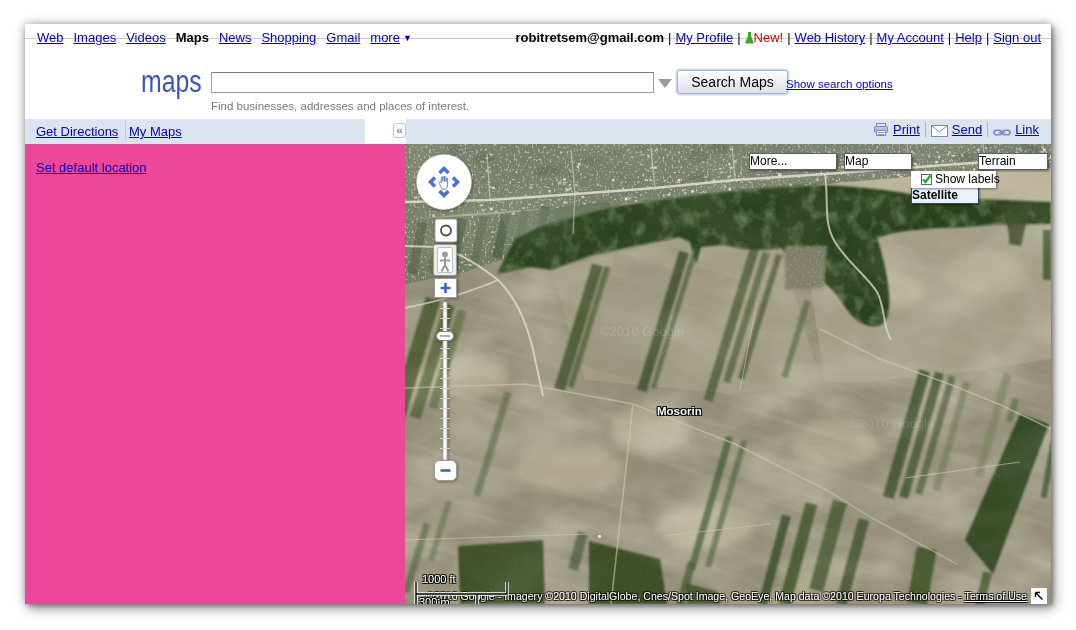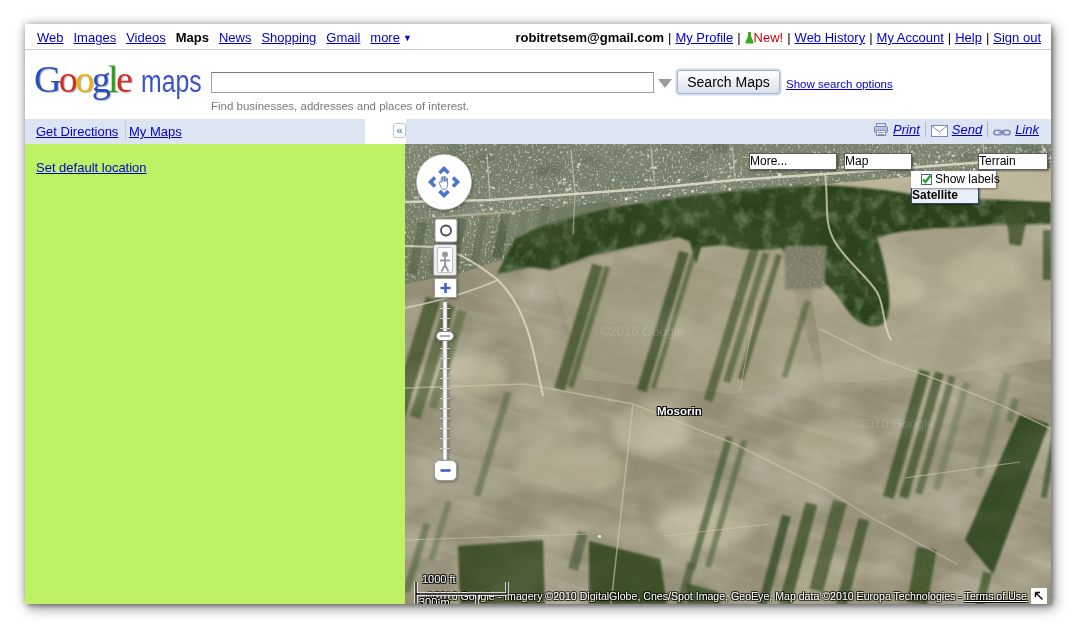--- a/index.html
+++ b/index.html
@@ -2,56 +2,56 @@
 <html><head>
 <meta charset="utf-8">
 <style>
   * { margin:0; padding:0; box-sizing:border-box; }
   html,body { width:1076px; height:630px; background:#ffffff; overflow:hidden;
     font-family:"Liberation Sans", sans-serif; }
   #page { position:absolute; left:25px; top:24px; width:1026px; height:580px;
     background:#fff; box-shadow: 3px 4px 12px rgba(0,0,0,0.45), 2px 2px 4px rgba(0,0,0,0.28), -2px -2px 7px rgba(0,0,0,0.13); }
   a { color:#0000cc; }
   
-  #nav { position:absolute; left:0; top:0; width:1026px; height:26px;
+  #nav { position:absolute; left:0; top:0; width:1026px; height:15px;
     border-bottom:1px solid #c9c9c9; font-size:13px; white-space:nowrap; }
   #nav .l { position:absolute; left:12px; top:6px; }
   #nav .l a, #nav .l b { margin-right:10px; }
   #nav .r { position:absolute; right:10px; top:6px; }
   #nav .sep { color:#000; margin:0 4px; }
   .newi { color:#cc0000; text-decoration:none; }
   
   #logorow { position:absolute; left:0; top:27px; width:1026px; height:68px; }
   #glogo { position:absolute; left:9px; top:6px; font-family:"Liberation Serif", serif;
     font-size:38px; letter-spacing:-2.6px; font-weight:normal; }
   #glogo span { text-shadow: 1px 1px 1px rgba(90,90,90,0.45); }
   #mapsword { position:absolute; left:116px; top:13px; font-size:31px; color:#3c53c6;
     transform:scaleX(0.80); transform-origin:0 0; letter-spacing:0px; }
   #sbox { position:absolute; left:186px; top:21px; width:443px; height:21px;
     border:1px solid #a0a0a0; border-top-color:#7c7c7c; background:#fff; }
   #ddarrow { position:absolute; left:633px; top:28px; width:0; height:0;
     border-left:7px solid transparent; border-right:7px solid transparent; border-top:9px solid #9a9a9a; }
-  #sbtn { position:absolute; left:652px; top:19px; width:103px; height:24px;
+  #sbtn { position:absolute; left:652px; top:19px; width:111px; height:24px;
     border:1px solid #a3b5cf; border-radius:3px; background:linear-gradient(#ffffff,#eaeef4 55%,#dbe1eb);
     box-shadow:0 0 0 1.5px #ccd8eb; font-size:14px; color:#000; text-align:center; line-height:22px; }
   #ssopt { position:absolute; left:761px; top:27px; font-size:11.5px; }
   #caption { position:absolute; left:186px; top:49px; font-size:11.5px; color:#7a7a7a; }
   
   #tabl { position:absolute; left:0; top:95px; width:340px; height:25px; background:#dde4f1; font-size:13px; }
   #tabl a { margin-right:0; }
   #tabr { position:absolute; left:381px; top:95px; width:645px; height:25px; background:#dde4f1; font-size:13px; }
   #collapse { position:absolute; left:368px; top:99px; width:13px; height:15px; background:#fff;
     border:1px solid #b9c4da; border-radius:3px; color:#3a5bc0; font-size:11px; line-height:13px;
     text-align:center; }
   #tabr .ic { display:inline-block; vertical-align:-3px; margin-right:4px; }
-  #tabr a { text-decoration:underline;font-style:italic; }
+  #tabr a { text-decoration:underline; }
   #tabr .grp { margin-left:5px; margin-right:5px; }
   #tabr .vsep { display:inline-block; width:1px; height:15px; background:#aab4cc; vertical-align:-3px; }
   
-  #lpanel { position:absolute; left:0; top:120px; width:380px; height:460px; background:#bef264; font-size:13px; }
+  #lpanel { position:absolute; left:0; top:120px; width:380px; height:460px; background:#ec4899; font-size:13px; }
   
   #map { position:absolute; left:380px; top:120px; width:646px; height:460px; overflow:hidden; background:#a29d84; }
   
   .mbtn { position:absolute; top:9px; height:17px; background:#fff; border:1px solid #5f5f5f;
     font-size:12px; text-align:left; line-height:15px; color:#000;
     box-shadow:1px 1px 2px rgba(0,0,0,0.45); }
   #showlab { position:absolute; left:506px; top:27px; width:85px; height:17px; background:#fff;
     font-size:12px; line-height:17px; box-shadow:1px 1px 2px rgba(0,0,0,0.45); white-space:nowrap;padding-left:8px; }
   #showlab .cb { display:inline-block; width:11px; height:11px; border:1px solid #53677f;
     background:#fff; margin:0 3px 0 2px; vertical-align:-2px; position:relative; }
@@ -79,21 +79,20 @@
       <a href="#">Web</a><a href="#">Images</a><a href="#">Videos</a><b>Maps</b><a href="#">News</a><a href="#">Shopping</a><a href="#">Gmail</a><a href="#" style="margin-right:3px">more</a><span style="color:#00c;font-size:9px;vertical-align:1px;">▼</span>
     </span>
     <span class="r">
       <b>robitretsem@gmail.com</b><span class="sep">|</span><a href="#">My Profile</a><span class="sep">|</span><svg width="9" height="12" viewBox="0 0 9 12" style="vertical-align:-2px">
           <path d="M3,0 h3 v4 l2.5,6 a1,1 0 0 1 -1,1.4 h-6 a1,1 0 0 1 -1,-1.4 L3,4 Z" fill="#3aaa1e"></path>
         </svg><a href="#" class="newi">New!</a><span class="sep">|</span><a href="#">Web History</a><span class="sep">|</span><a href="#">My Account</a><span class="sep">|</span><a href="#">Help</a><span class="sep">|</span><a href="#">Sign out</a>
     </span>
   </div>
 
   <div id="logorow">
-    <div id="glogo"><span style="color:#2a51c4">G</span><span style="color:#d22d22">o</span><span style="color:#e8b212">o</span><span style="color:#2a51c4">g</span><span style="color:#2f9f1d">l</span><span style="color:#d22d22">e</span></div>
     <div id="mapsword">maps</div>
     <div id="sbox"></div>
     <div id="ddarrow"></div>
     <div id="sbtn">Search Maps</div>
     <a id="ssopt" href="#">Show search options</a>
     <div id="caption">Find businesses, addresses and places of interest.</div>
   </div>
 
   <div id="tabl">
       <a href="#" style="position:absolute;left:11px;top:5px;">Get Directions</a>

